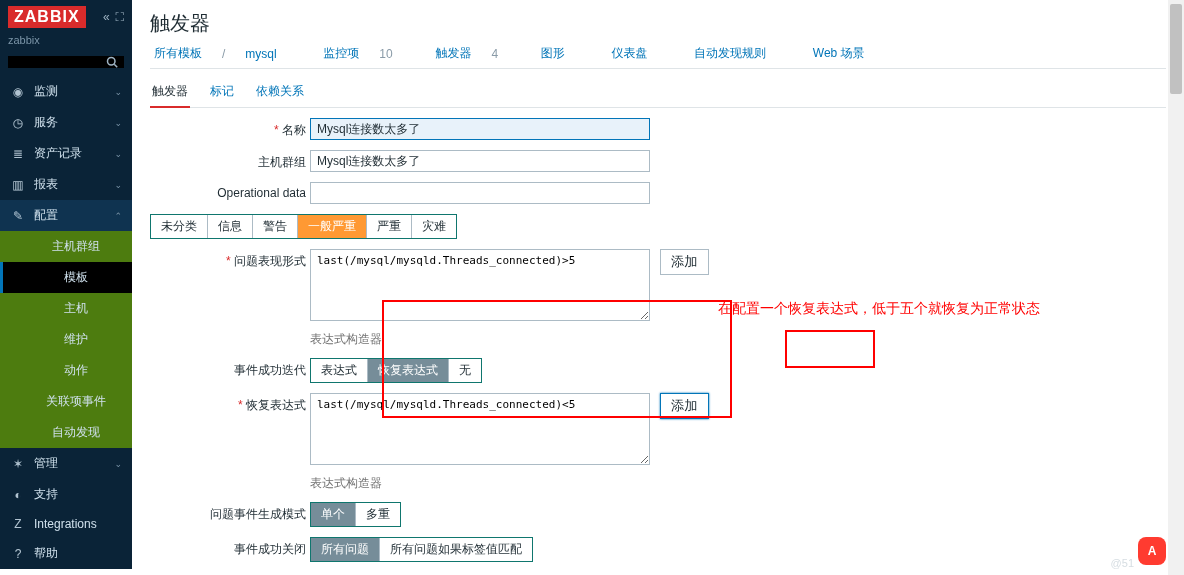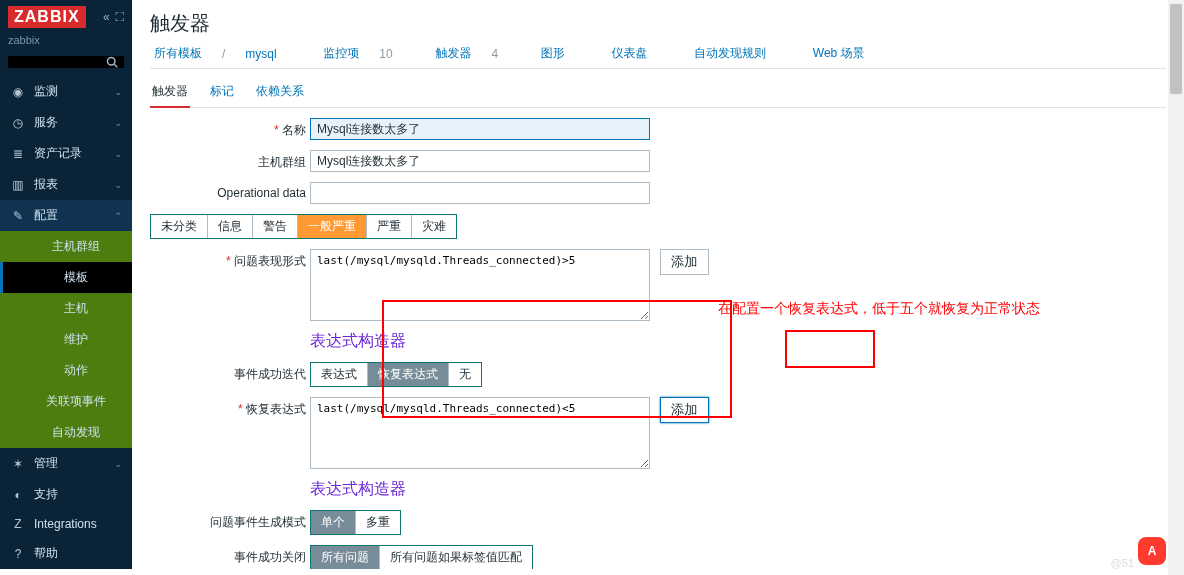--- a/index.html
+++ b/index.html
@@ -41,21 +41,21 @@
 .txt { width: 340px; height: 22px; border: 1px solid #acbbc5; padding: 0 6px; font-size: 12px; color:#1f2c33;}
 .txt.hl { border-color: #0275b8; background: #e8f2fa; }
 .ta { width: 340px; height: 72px; border: 1px solid #acbbc5; padding: 4px 6px; font-family: monospace; font-size: 11px; resize: both; }
 .seg { display: inline-flex; border: 1px solid #0f766e; }
 .seg .opt { padding: 3px 10px; border-right: 1px solid #acbbc5; cursor: pointer; background:#fff;}
 .seg .opt:last-child { border-right: none; }
 .seg .opt.sel { background: #768d99; color: #fff; }
 .seg .opt.sel-orange { background: #ff9933; color: #fff; }
 .btn-small { border: 1px solid #acbbc5; background: #fff; padding: 3px 10px; margin-left: 10px; cursor: pointer; color:#1f2c33;}
 .btn-small.hl { border-color: #0275b8; box-shadow: 0 0 2px #0275b8; }
-.link { color: #6d28d9; cursor: pointer; font-size: 16px; }
+.link { color: #737373; cursor: pointer; font-size: 12px; }
 .chk { width: 16px; height: 16px; border:1px solid #acbbc5;}
 
 
 .redbox1 { position: absolute; border: 2px solid #ff0000; left: 250px; top: 300px; width: 350px; height: 118px; pointer-events: none; }
 .redbox2 { position: absolute; border: 2px solid #ff0000; left: 653px; top: 330px; width: 90px; height: 38px; pointer-events: none; }
 .red-annot { position: absolute; left: 586px; top: 300px; color: #ff0000; font-size: 14px; }
 
 
 .rscroll { position:absolute; right:0; top:0; bottom:0; width:16px; background:#f1f1f1;}
 .rscroll .thumb { position:absolute; left:2px; right:2px; top:4px; height:90px; background:#c1c1c1; border-radius:2px;}

